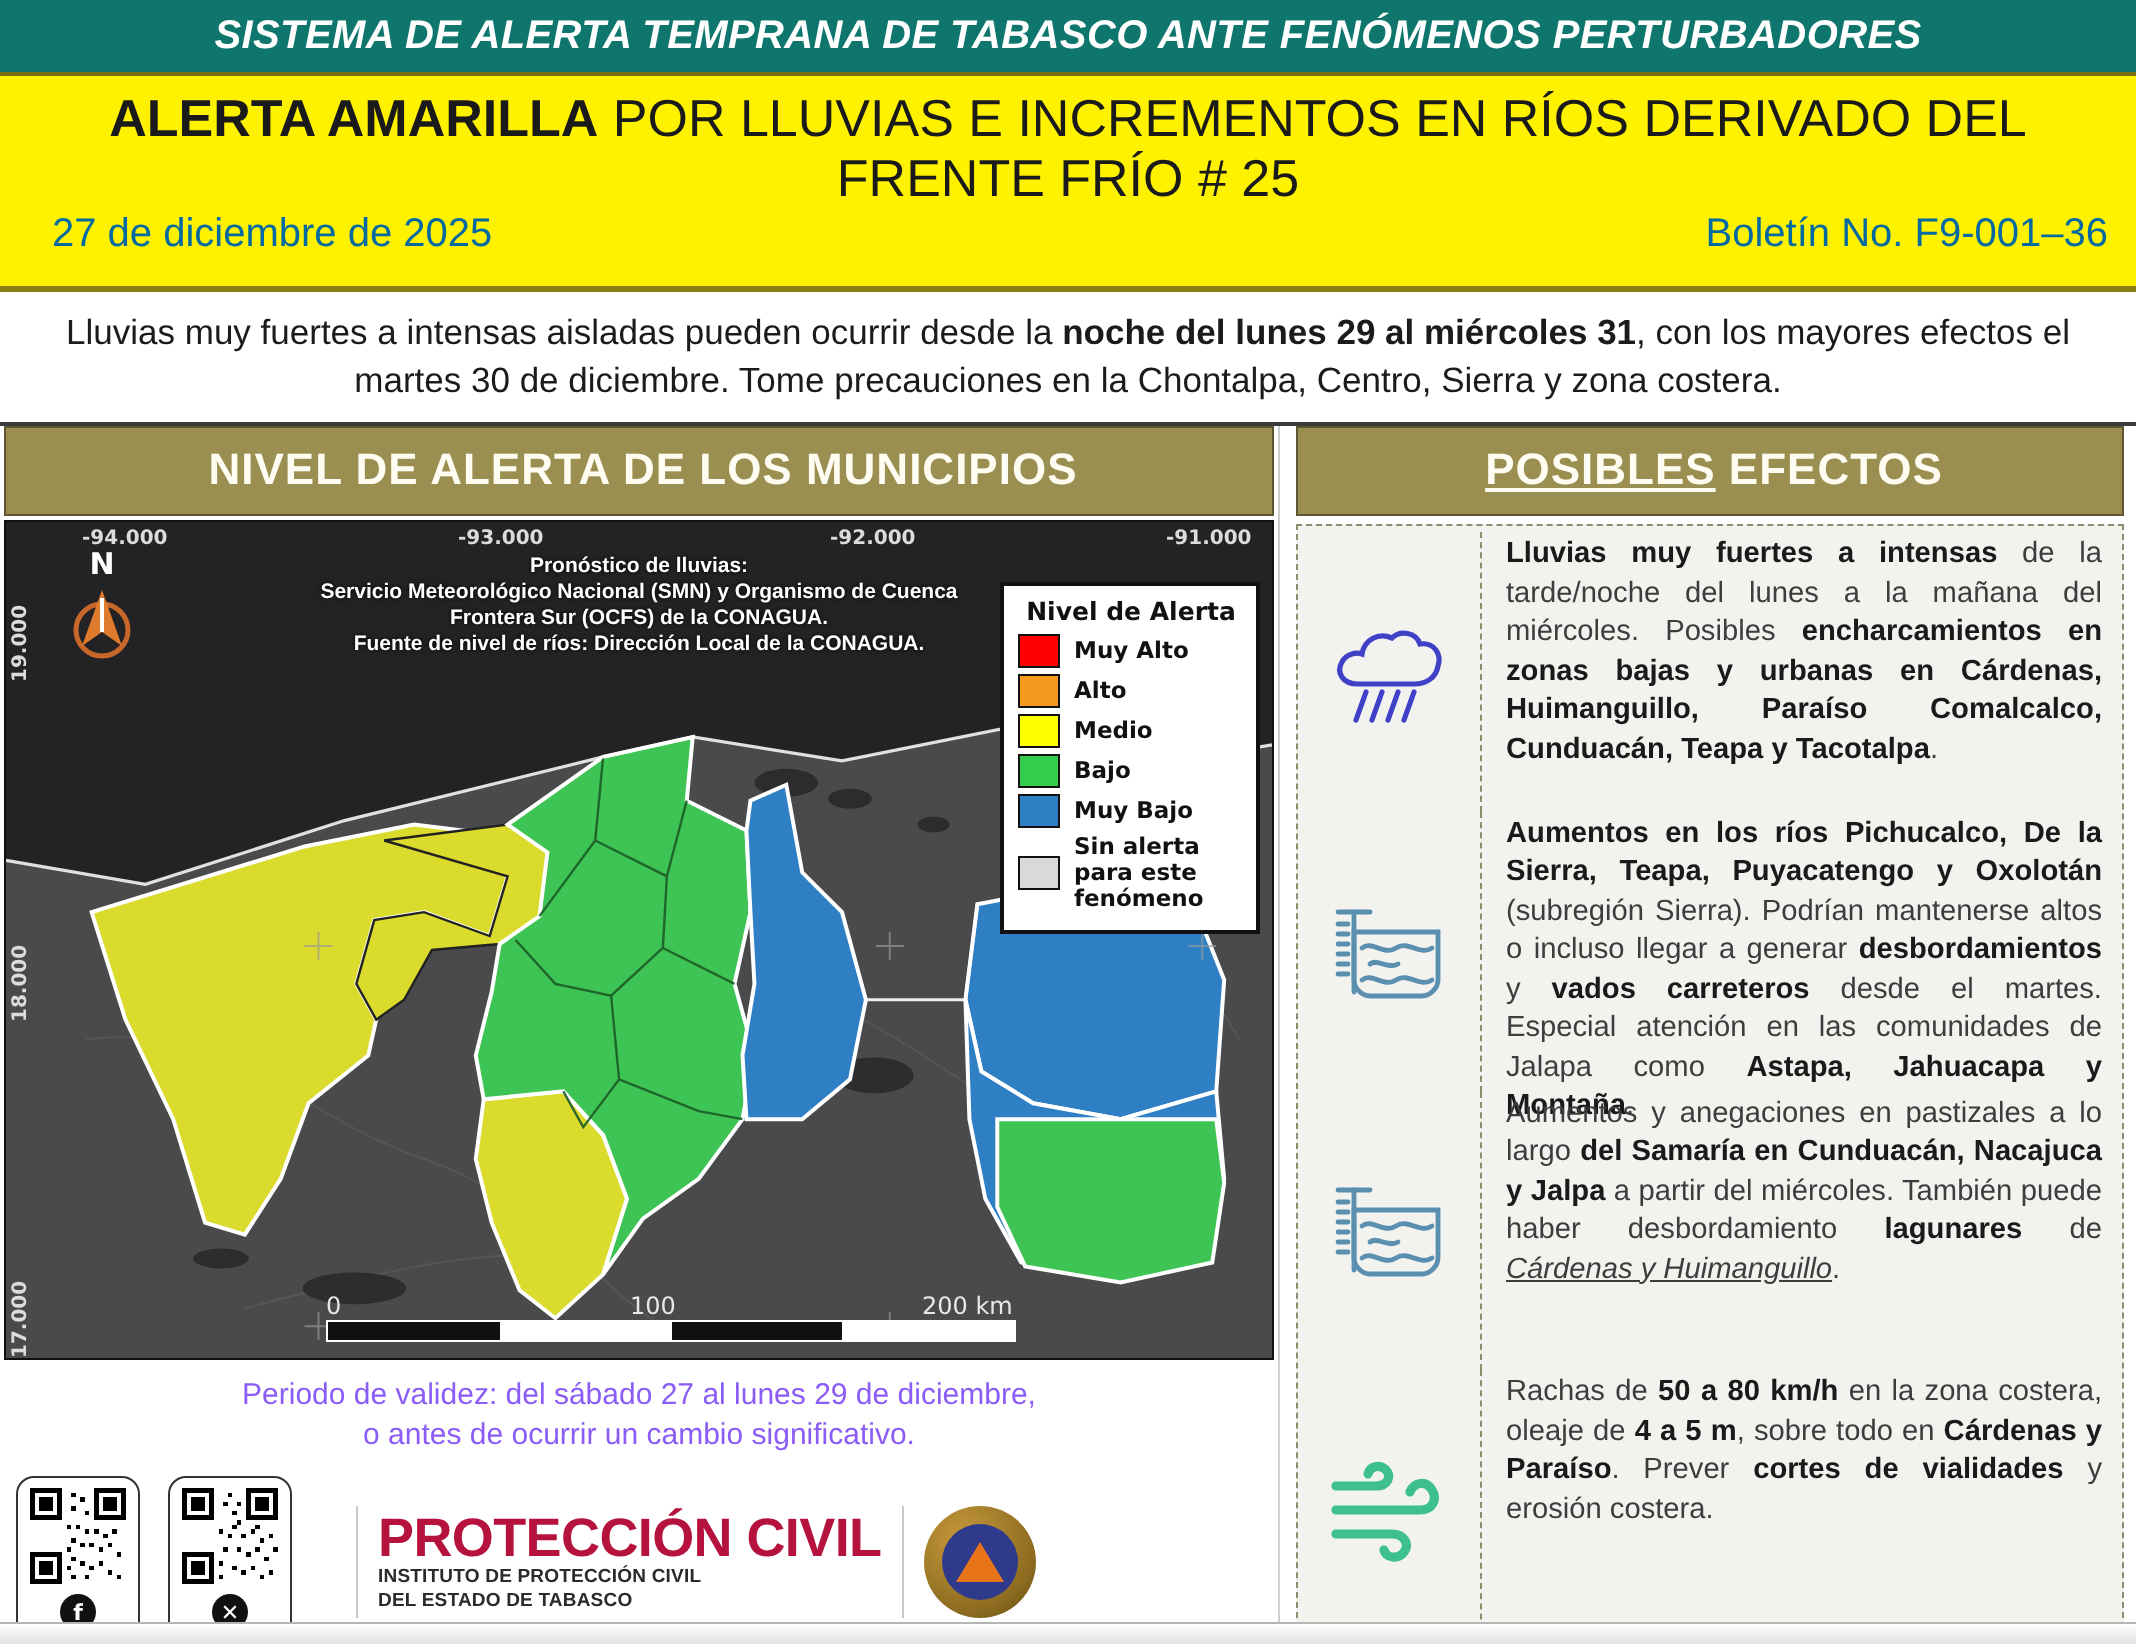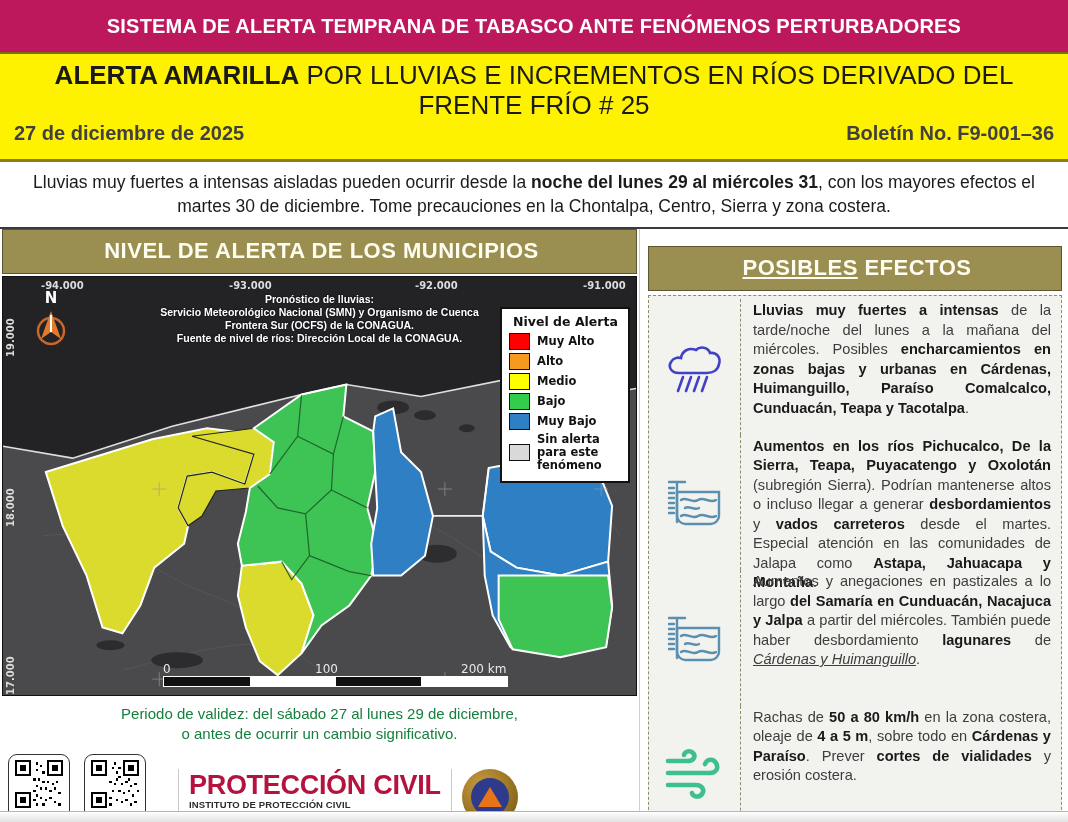--- a/index.html
+++ b/index.html
@@ -10,25 +10,26 @@
   body {
     width: 1068px;
     height: 822px;
     font-family: "Liberation Sans", sans-serif;
     overflow: hidden;
     position: relative;
   }
 
   
   .sat-banner {
-    height: 52px;
-    background: #be185d;
+    height: 36px;
+    background: #0f766e;
     display: flex;
     align-items: center;
     justify-content: center;
+    font-style: italic;
   }
   .sat-banner-text {
     color: #ffffff;
     font-size: 20px;
     font-weight: 600;
     letter-spacing: 0.2px;
     text-align: center;
     white-space: nowrap;
   }
 
@@ -54,22 +55,23 @@
     font-weight: 800;
   }
   .alert-meta {
     display: flex;
     justify-content: space-between;
     align-items: flex-end;
     margin-top: 2px;
   }
   .alert-date, .alert-bulletin {
     font-size: 20px;
-    color: #404040;
-    font-weight: 700;
+    color: #0369a1;
+    font-weight: 400;
+    margin-left: 12px;
   }
 
   
   .summary {
     padding: 8px 16px 9px 16px;
     text-align: center;
     font-size: 17.5px;
     line-height: 24px;
     color: #1b1b1b;
     border-bottom: 2px solid #3a3a3a;
@@ -102,21 +104,21 @@
     color: #FFFDF2;
     font-size: 22px;
     font-weight: 700;
     letter-spacing: 0.5px;
     text-align: center;
     padding: 8px 0 9px 4px;
     border: 1px solid #5d5731;
     box-sizing: border-box;
   }
   .left-col .sec-header { margin: 0 2px; }
-  .right-col .sec-header { margin: 17px 6px 0 8px; }
+  .right-col .sec-header { margin: 0 6px 0 8px; }
   .sec-header .u { text-decoration: underline; }
 
   
   .map-wrap {
     position: relative;
     flex: 1;
     background: #ffffff;
     padding: 2px 2px 0 2px;
     box-sizing: border-box;
   }
@@ -223,21 +225,21 @@
   .scalebar-bar {
     display: flex; height: 9px;
     border: 1px solid #ffffff;
   }
   .scalebar-bar div { flex: 1; }
 
   .map-validity {
     text-align: center;
     font-size: 15px;
     line-height: 20px;
-    color: #15803d;
+    color: #8b5cf6;
     padding: 8px 30px 0 30px;
   }
 
   
   .footer {
     display: flex;
     align-items: center;
     height: 104px;
     padding: 0 8px;
     gap: 14px;

